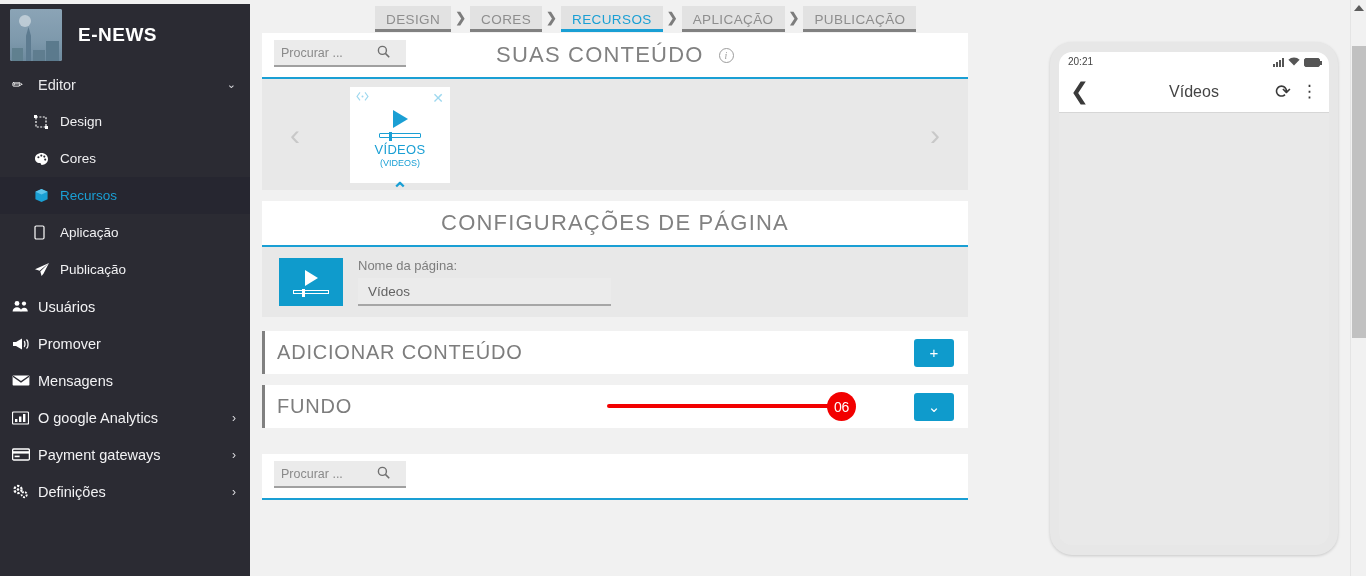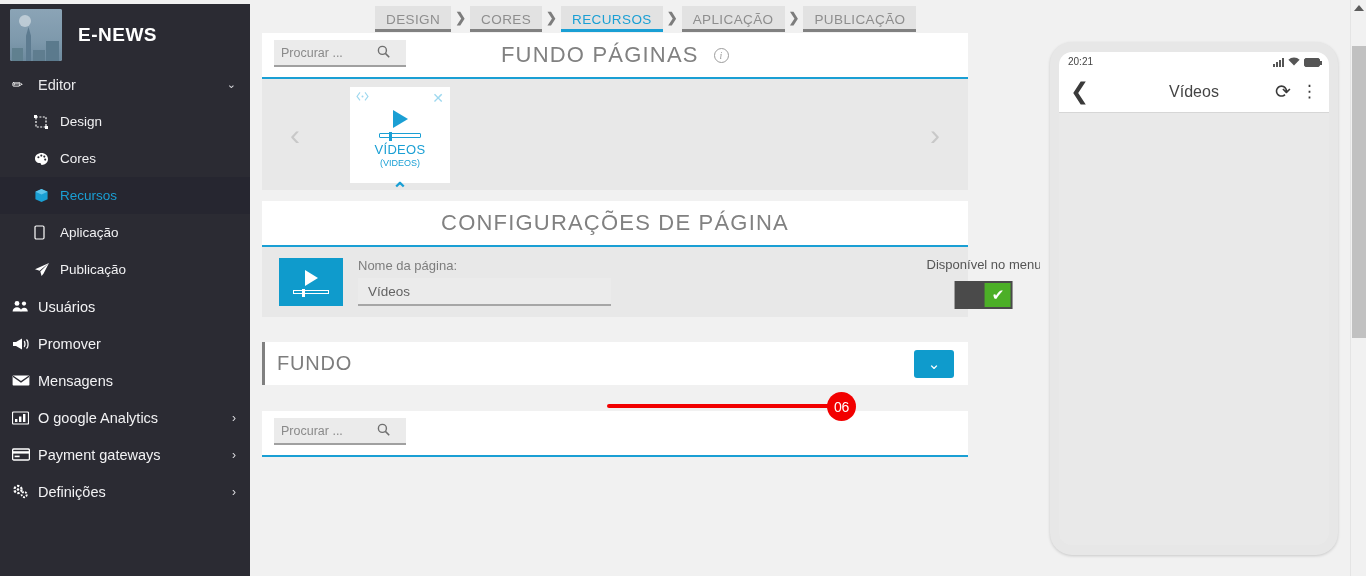--- a/index.html
+++ b/index.html
@@ -556,21 +556,21 @@
         <div class="searchbox">
           <input type="text" placeholder="Procurar ..." style="">
           <span class="search-ico">
             <svg width="13" height="13" viewBox="0 0 13 13">
                 <circle cx="5.4" cy="5.4" r="4" fill="none" stroke="currentColor" stroke-width="1.4"></circle>
                 <line x1="8.4" y1="8.4" x2="12.2" y2="12.2" stroke="currentColor" stroke-width="1.6"></line>
               </svg>
           </span>
         </div>
         <h2 class="panel-title">
-          <span>FUNDO PÁGINAS</span>
+          <span>SUAS CONTEÚDO</span>
           <span class="info-ico">i</span>
         </h2>
       </div>
     </section>
 
     <div class="carousel">
       <span class="car-arrow left">‹</span>
       <span class="car-arrow right">›</span>
       <div class="page-card">
         <span class="pc-code">
@@ -596,31 +596,31 @@
       </div>
     </section>
     <div class="settings-body">
       <div class="vid-icon">
         <div class="vi-play"></div>
           <div class="vi-bar"></div>
       </div>
       <label class="field-label">Nome da página:</label>
       <input class="name-input" type="text" value="Vídeos" style="">
 
-      <div class="toggle-col menu">
-        <div class="toggle-label">Disponível no menu</div>
-        <div class="toggle">
-          <span class="knob">✔</span>
-        </div>
-      </div>
 
     </div>
 
     <div style="height:14px;background:#f1f1f1;"></div>
 
+    <div class="acc-row">
+      <span class="acc-title">ADICIONAR CONTEÚDO</span>
+      <button class="acc-btn">
+        <span>+</span>
+      </button>
+    </div>
 
     <div class="acc-gap" style="background:#f1f1f1;"></div>
 
     <div class="acc-row">
       <span class="acc-title">FUNDO</span>
       <button class="acc-btn">
         <span>⌄</span>
       </button>
     </div>
 

